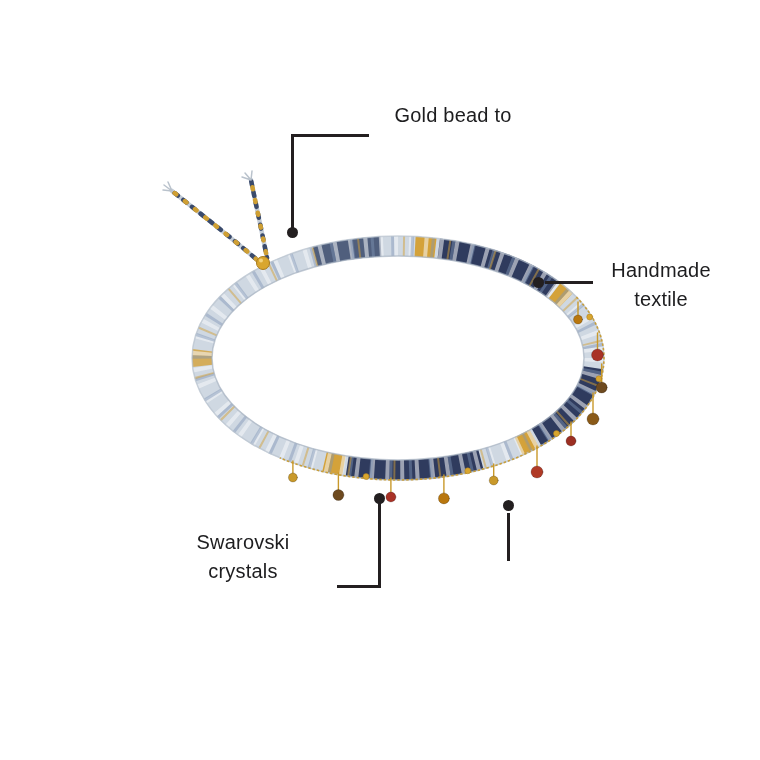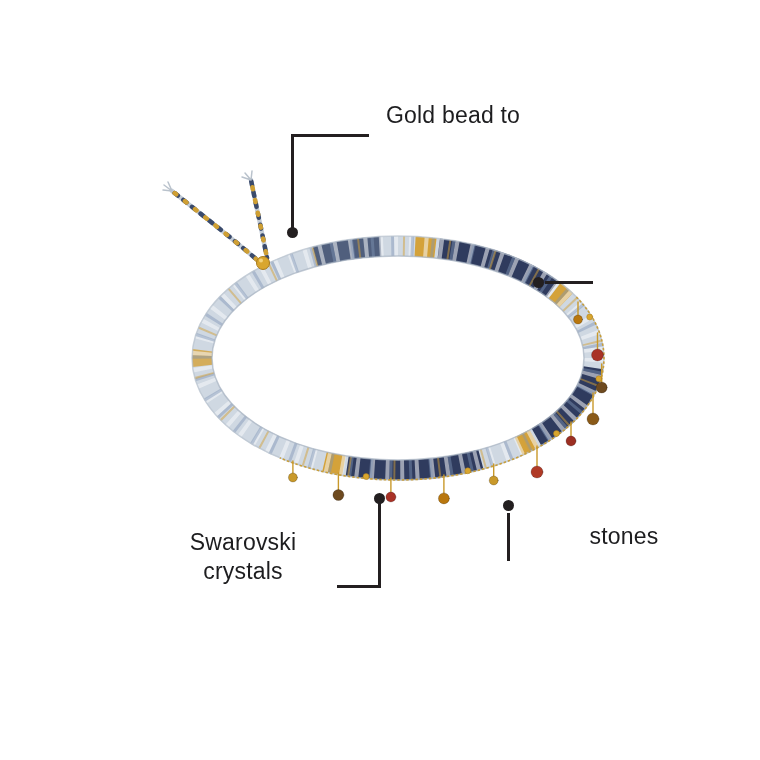--- a/index.html
+++ b/index.html
@@ -16,21 +16,21 @@
     font-family: "Liberation Sans", sans-serif;
   }
   .art {
     position: absolute;
     left: 0;
     top: 0;
   }
   .label {
     position: absolute;
     color: #1d1d1f;
-    font-size: 23px;
+    font-size: 20px;
     line-height: 29px;
     text-align: center;
     letter-spacing: 0.2px;
   }
   .cline {
     position: absolute;
     background: #231f20;
   }
   .cdot {
     position: absolute;
@@ -123,28 +123,31 @@
 
   <div class="cline" style="left:291px; top:134px; width:78px; height:3px"></div>
   <div class="cline" style="left:291px; top:134px; width:3px; height:96px"></div>
   <div class="cdot" style="left:287px; top:227px"></div>
   <div class="label" style="left:353px; top:101px; width:200px">
     <div>Gold bead to</div>
   </div>
 
   <div class="cdot" style="left:533px; top:277px"></div>
   <div class="cline" style="left:545px; top:281px; width:48px; height:3px"></div>
+  <div class="label" style="left:596px; top:256px; width:130px">
+    <div>Handmade</div>
+    <div>textile</div>
+  </div>
 
   <div class="cdot" style="left:374px; top:493px"></div>
   <div class="cline" style="left:378px; top:503px; width:3px; height:85px"></div>
   <div class="cline" style="left:337px; top:585px; width:44px; height:3px"></div>
   <div class="label" style="left:153px; top:528px; width:180px">
     <div>Swarovski</div>
     <div>crystals</div>
   </div>
 
   <div class="cdot" style="left:503px; top:500px"></div>
   <div class="cline" style="left:507px; top:513px; width:3px; height:48px"></div>
   <div class="label" style="left:538px; top:522px; width:172px">
-    <div>stones</div>
   </div>
 
 </div>
 
 </body></html>

